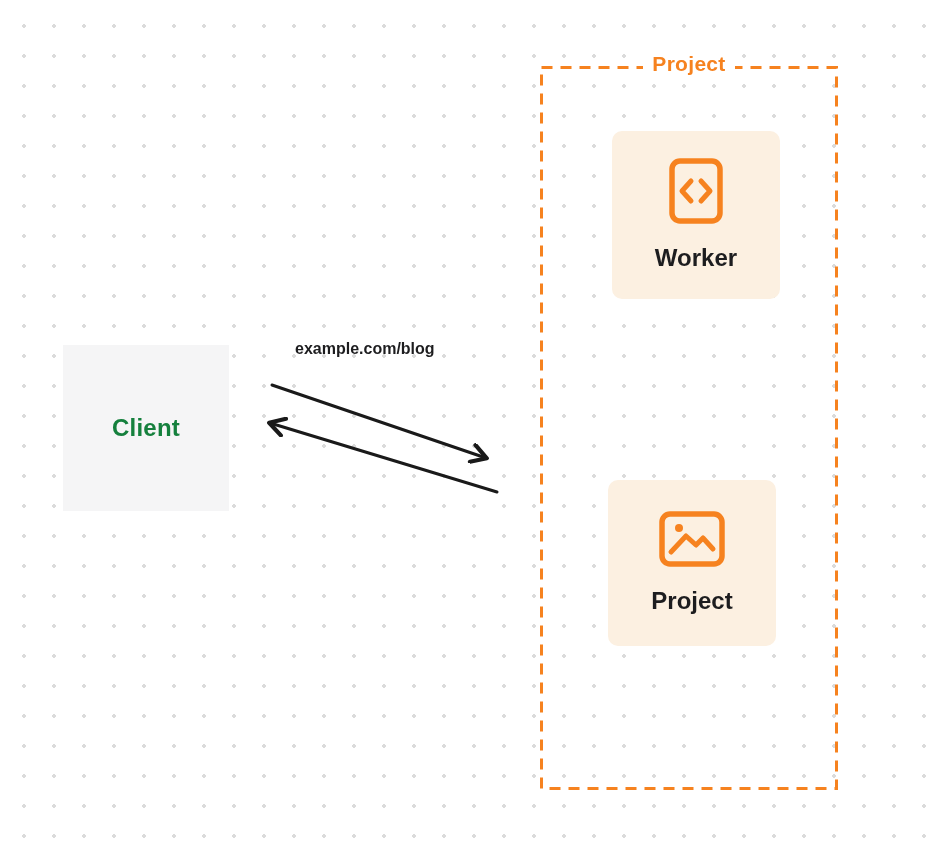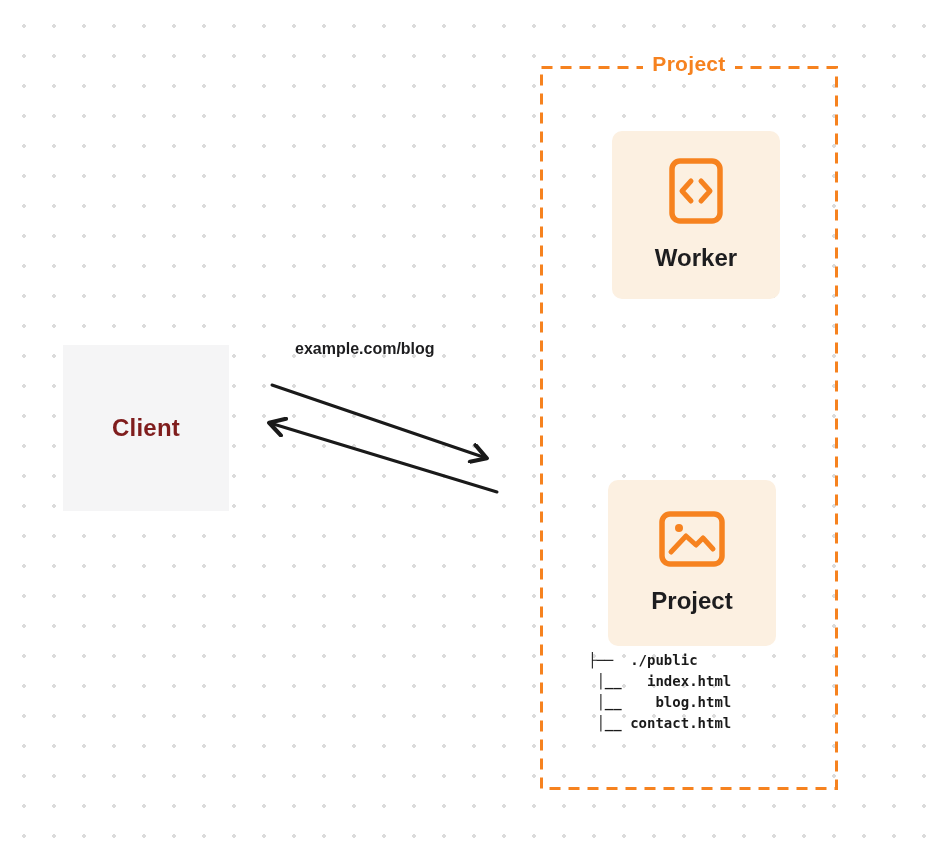--- a/index.html
+++ b/index.html
@@ -18,21 +18,21 @@
   }
 
   .client-box {
     position: absolute;
     left: 63px; top: 345px;
     width: 166px; height: 166px;
     background: #f5f5f6;
     display: flex; align-items: center; justify-content: center;
   }
   .client-box .node-label {
-    font-size: 24px; font-weight: 700; color: #7f1d1d; letter-spacing: 0.2px;
+    font-size: 24px; font-weight: 700; color: #15803d; letter-spacing: 0.2px;
   }
 
   .request-label {
     position: absolute;
     left: 295px; top: 340px;
     font-size: 16px; font-weight: 700; color: #1d1d1f;
   }
 
   .arrows {
     position: absolute; left: 0; top: 0;
@@ -116,20 +116,14 @@
 
   <div class="card assets-card">
     <svg width="66" height="56" viewBox="0 0 66 56">
       <rect x="3" y="3" width="60" height="50" rx="8" fill="none" stroke="#F6821F" stroke-width="5.5"></rect>
       <circle cx="20" cy="17" r="4" fill="#F6821F"></circle>
       <path d="M12 41 L27 25 L37 34 L44 27 L54 38" fill="none" stroke="#F6821F" stroke-width="5" stroke-linecap="round" stroke-linejoin="round"></path>
     </svg>
     <div class="card-label">Project</div>
   </div>
 
-  <div class="file-tree">
-    <div class="tree-line">├──  ./public</div>
-    <div class="tree-line"> │__   index.html</div>
-    <div class="tree-line"> │__    blog.html</div>
-    <div class="tree-line"> │__ contact.html</div>
-  </div>
 
 </div>
 
 </body></html>

